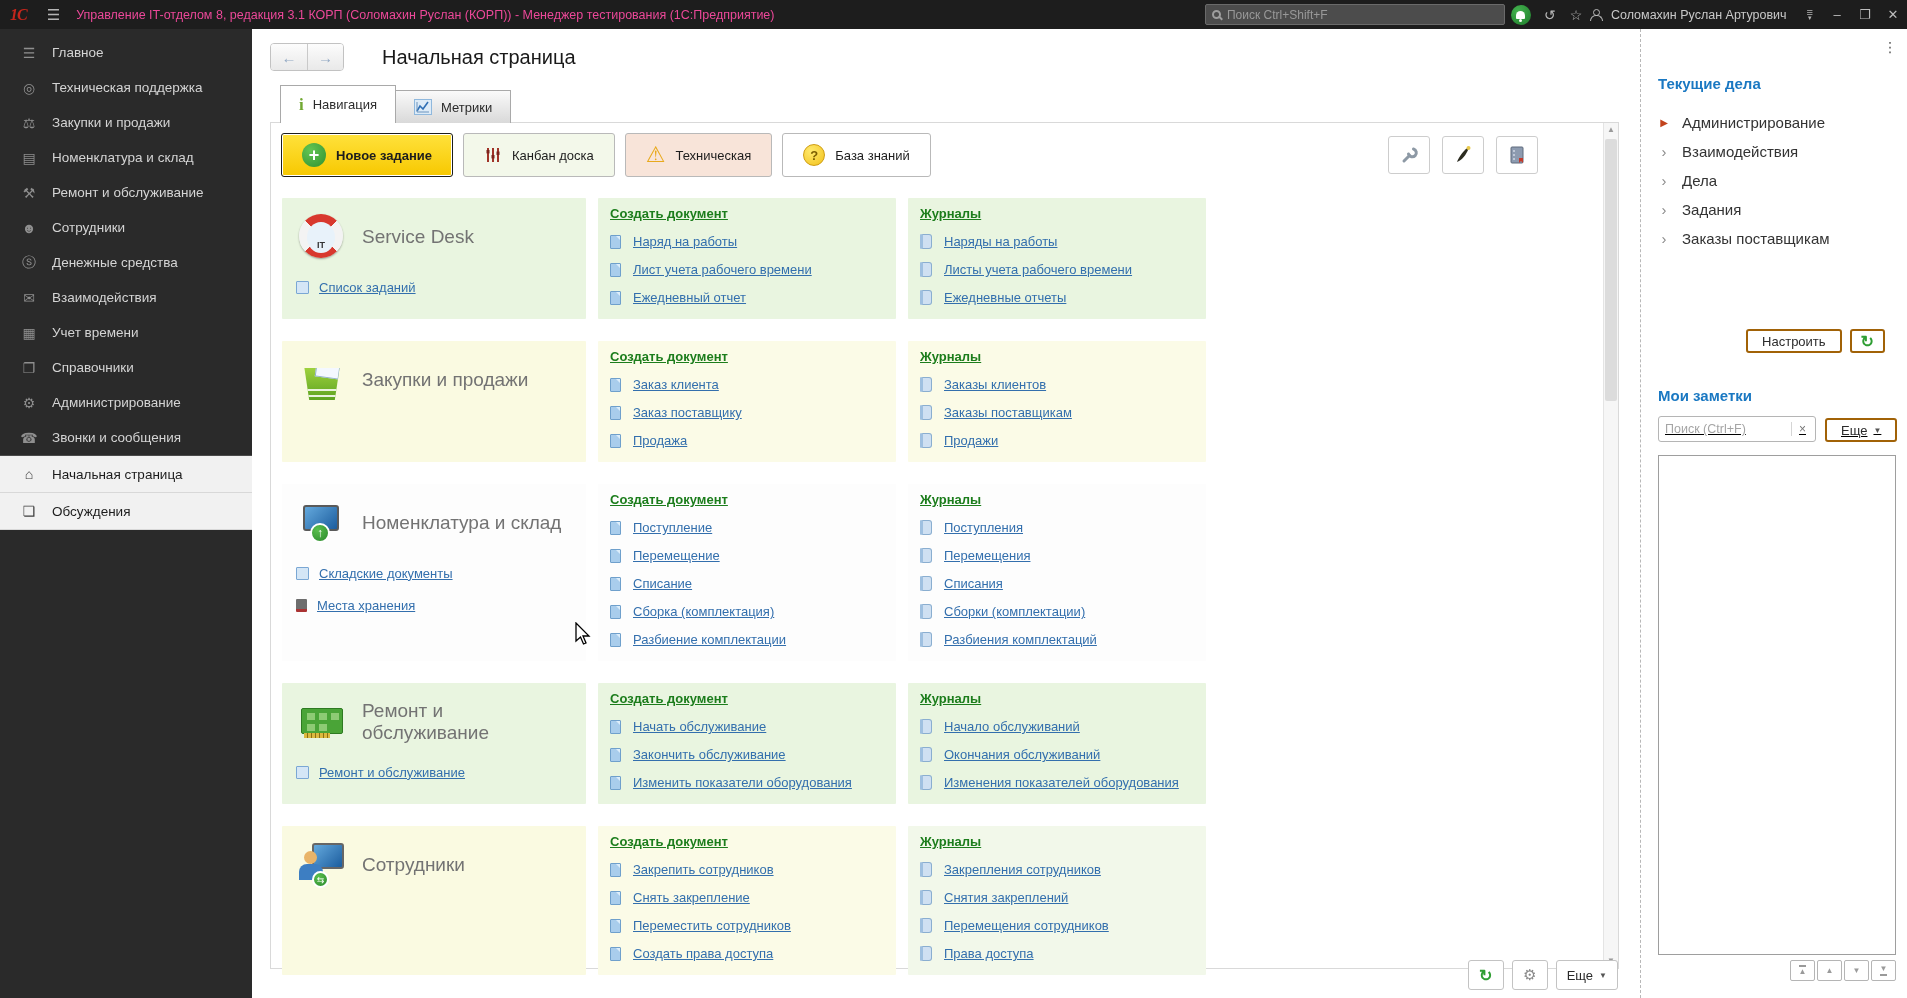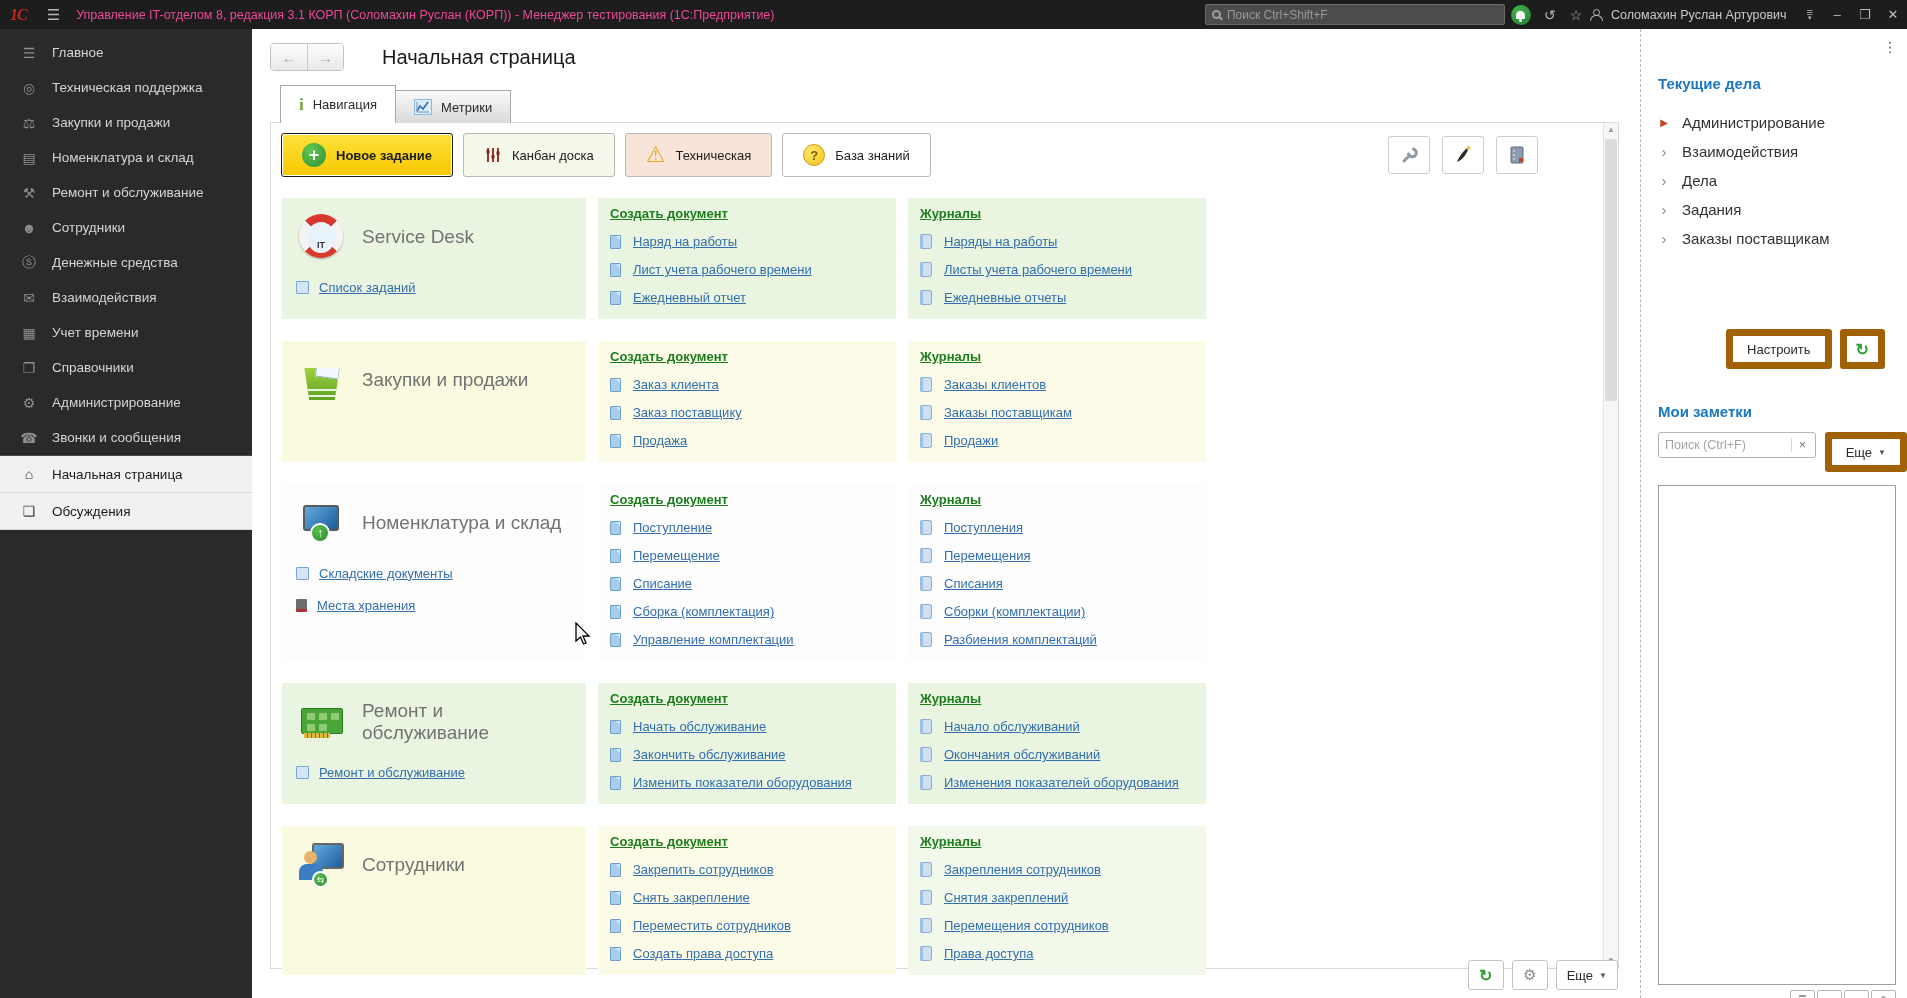--- a/index.html
+++ b/index.html
@@ -122,23 +122,23 @@
   .rightpanel { position:absolute; top:29px; left:1640px; width:267px; bottom:0; background:#fff; border-left:1px dashed #b8b8b8; padding:0 0 0 17px; }
   .kebab { position:absolute; top:10px; right:10px; color:#555; font-size:14px; }
   .rp-h { color:#1a78c2; font-weight:bold; font-size:15px; }
   .todo-title { margin-top:46px; }
   .todo-list { margin-top:16px; }
   .todo-item { display:flex; align-items:center; height:29px; font-size:15px; color:#333; gap:12px; }
   .todo-arrow { width:12px; text-align:center; }
   .todo-arrow.red { color:#c2431c; font-size:10px; }
   .todo-arrow.gray { color:#8a8a8a; font-size:15px; }
   .todo-actions { display:flex; justify-content:flex-end; gap:8px; margin-top:76px; padding-right:22px; }
-  .btn { border:7px solid #a16207; border-radius:3px; background:#fff; font-size:13px; color:#2b2b2b; height:40px; display:flex; align-items:center; justify-content:center; padding:0 14px; gap:6px; }
+  .btn { border:2px solid #a16207; border-radius:3px; background:#fff; font-size:13px; color:#2b2b2b; height:24px; display:flex; align-items:center; justify-content:center; padding:0 14px; gap:6px; }
   .notes-title { margin-top:34px; }
-  .notes-toolbar { display:flex; align-items:flex-start; margin-top:12px; gap:9px; }
+  .notes-toolbar { display:flex; align-items:flex-end; margin-top:12px; gap:9px;text-decoration:underline; }
   .search-wrap { display:flex; align-items:center; border:1px solid #b5b5b5; border-radius:3px; height:26px; width:158px; }
   .search-wrap input { border:none; outline:none; font-size:12.5px; color:#333; padding:0 6px; width:132px; }
   .search-wrap input::placeholder { color:#a5a5a5; }
   .clear-x { width:22px; text-align:center; color:#777; font-size:12px; border-left:1px solid #d5d5d5; }
   .notes-box { margin-top:13px; width:238px; height:500px; border:1px solid #9e9e9e; background:#fff; }
   .notes-mini { display:flex; gap:2px; justify-content:flex-end; width:238px; margin-top:5px; }
   .mini { width:25px; height:21px; border:1px solid #b5b5b5; border-radius:2px; background:#fff; display:flex; align-items:center; justify-content:center; }
   .mini .tri { font-size:8px; color:#9a9a9a; line-height:8px; display:inline-block; }
   .mini.bar-top .tri { border-top:2px solid #9a9a9a; padding-top:1px; }
   .mini.bar-bottom .tri { border-bottom:2px solid #9a9a9a; padding-bottom:1px; }
@@ -406,21 +406,21 @@
               <span class="doc-ico"></span>
               <a class="link">Перемещение</a>
             </div><div class="crow">
               <span class="doc-ico"></span>
               <a class="link">Списание</a>
             </div><div class="crow">
               <span class="doc-ico"></span>
               <a class="link">Сборка (комплектация)</a>
             </div><div class="crow">
               <span class="doc-ico"></span>
-              <a class="link">Управление комплектации</a>
+              <a class="link">Разбиение комплектации</a>
             </div></div>
           <div class="blk col" style="background: rgb(253, 253, 253);"><a class="col-head">Журналы</a><div class="crow">
               <span class="jrn-ico"></span>
               <a class="link">Поступления</a>
             </div><div class="crow">
               <span class="jrn-ico"></span>
               <a class="link">Перемещения</a>
             </div><div class="crow">
               <span class="jrn-ico"></span>
               <a class="link">Списания</a>

